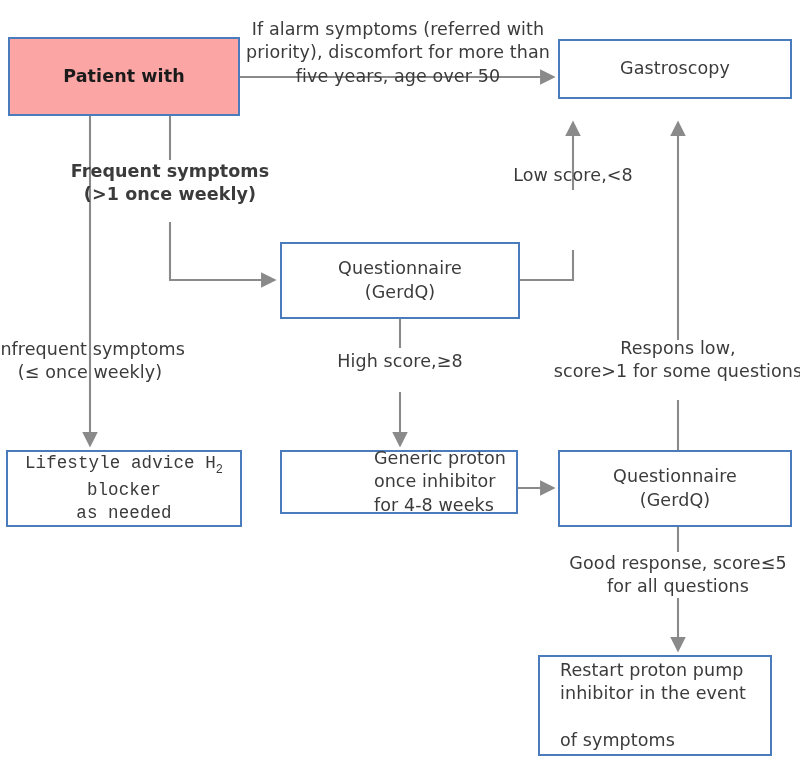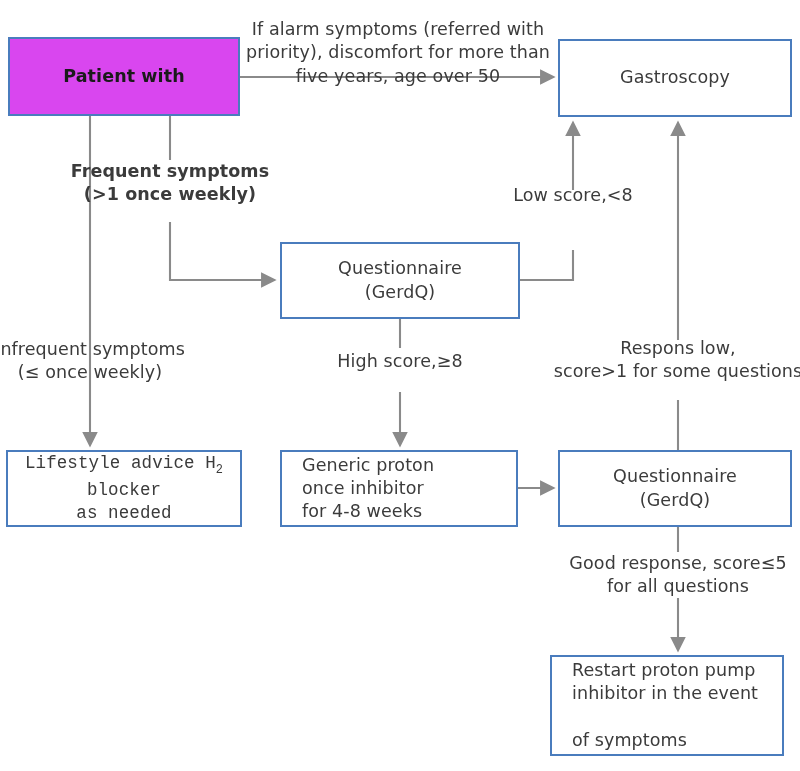--- a/index.html
+++ b/index.html
@@ -32,21 +32,21 @@
     display: flex;
     align-items: center;
     justify-content: center;
     text-align: center;
     color: #3b3b3b;
     font-size: 17.5px;
     line-height: 1.32;
     letter-spacing: 0.1px;
   }
   .node.filled {
-    background: #d946ef;
+    background: #fca5a5;
     font-weight: bold;
     color: #1a1a1a;
   }
   .node.align-left {
     justify-content: flex-start;
     text-align: left;
   }
   .node .node-text {
     padding: 0 10px;
     white-space: pre-line;
@@ -101,52 +101,52 @@
 
       <path d="M678,526 L678,552"></path>
       <path d="M678,598 L678,648" marker-end="url(#arrowhead)"></path>
     </g>
   </svg>
 
   <div class="node filled" style="left:8px; top:37px; width:232px; height:79px;">
     <div class="node-text"><span>Patient with</span><br></div>
   </div>
 
-  <div class="node" style="left:558px; top:39px; width:234px; height:78px;">
+  <div class="node" style="left:558px; top:39px; width:234px; height:60px;">
     <div class="node-text">Gastroscopy</div>
   </div>
 
   <div class="node" style="left:280px; top:242px; width:240px; height:77px;">
     <div class="node-text"><span>Questionnaire</span><br><span>(GerdQ)</span></div>
   </div>
 
   <div class="node" style="left:6px; top:450px; width:236px; height:77px;font-family:Liberation Mono, monospace;">
     <div class="node-text"><span>Lifestyle advice H</span><span class="sub">2</span><span> blocker</span><br><span>as needed</span></div>
   </div>
 
-  <div class="node align-left" style="left:280px; top:450px; width:238px; height:77px;">
+  <div class="node align-left" style="left:280px; top:450px; width:238px; height:64px;justify-content:flex-end;">
     <div class="node-text"><span>Generic proton</span><br><span>once inhibitor</span><br><span>for 4-8 weeks</span></div>
   </div>
 
   <div class="node" style="left:558px; top:450px; width:234px; height:77px;">
     <div class="node-text"><span>Questionnaire</span><br><span>(GerdQ)</span></div>
   </div>
 
-  <div class="node align-left" style="left:550px; top:655px; width:234px; height:101px;">
+  <div class="node align-left" style="left:538px; top:655px; width:234px; height:101px;">
     <div class="node-text"><span>Restart proton pump</span><br><span>inhibitor in the event</span><br><br><span>of symptoms</span></div>
   </div>
 
   <div class="edge-label" style="left:228px; top:18px; width:340px;">If alarm symptoms (referred with
 priority), discomfort for more than
 five years, age over 50</div>
 
   <div class="edge-label" style="left:50px; top:160px; width:240px;font-weight:bold;">Frequent symptoms
 (&gt;1 once weekly)</div>
 
-  <div class="edge-label" style="left:473px; top:184px; width:200px;">Low score,&lt;8</div>
+  <div class="edge-label" style="left:473px; top:164px; width:200px;">Low score,&lt;8</div>
 
   <div class="edge-label" style="left:-10px; top:338px; width:200px;">Infrequent symptoms
 (≤ once weekly)</div>
 
   <div class="edge-label" style="left:300px; top:350px; width:200px;">High score,≥8</div>
 
   <div class="edge-label" style="left:538px; top:337px; width:280px;">Respons low,
 score&gt;1 for some questions</div>
 
   <div class="edge-label" style="left:558px; top:552px; width:240px;">Good response, score≤5

